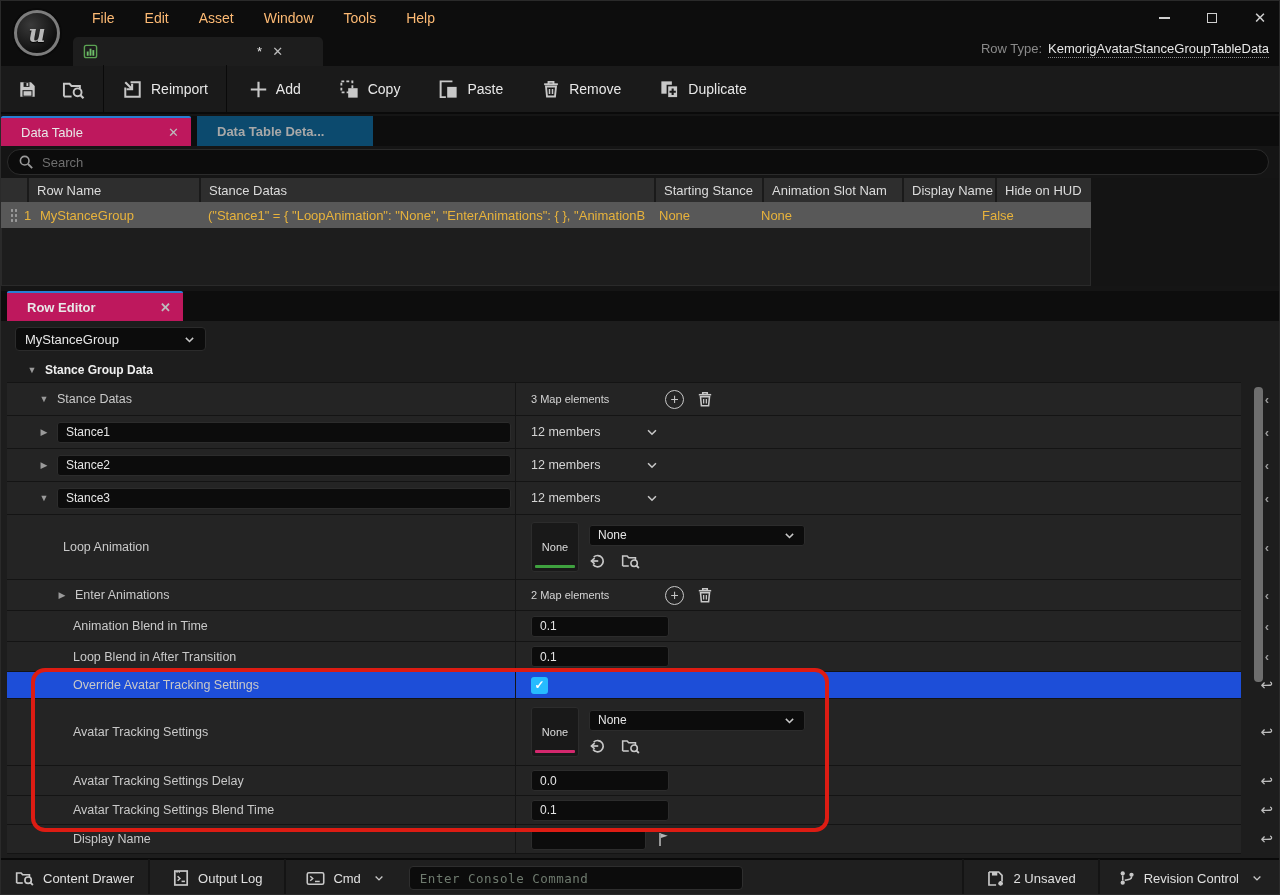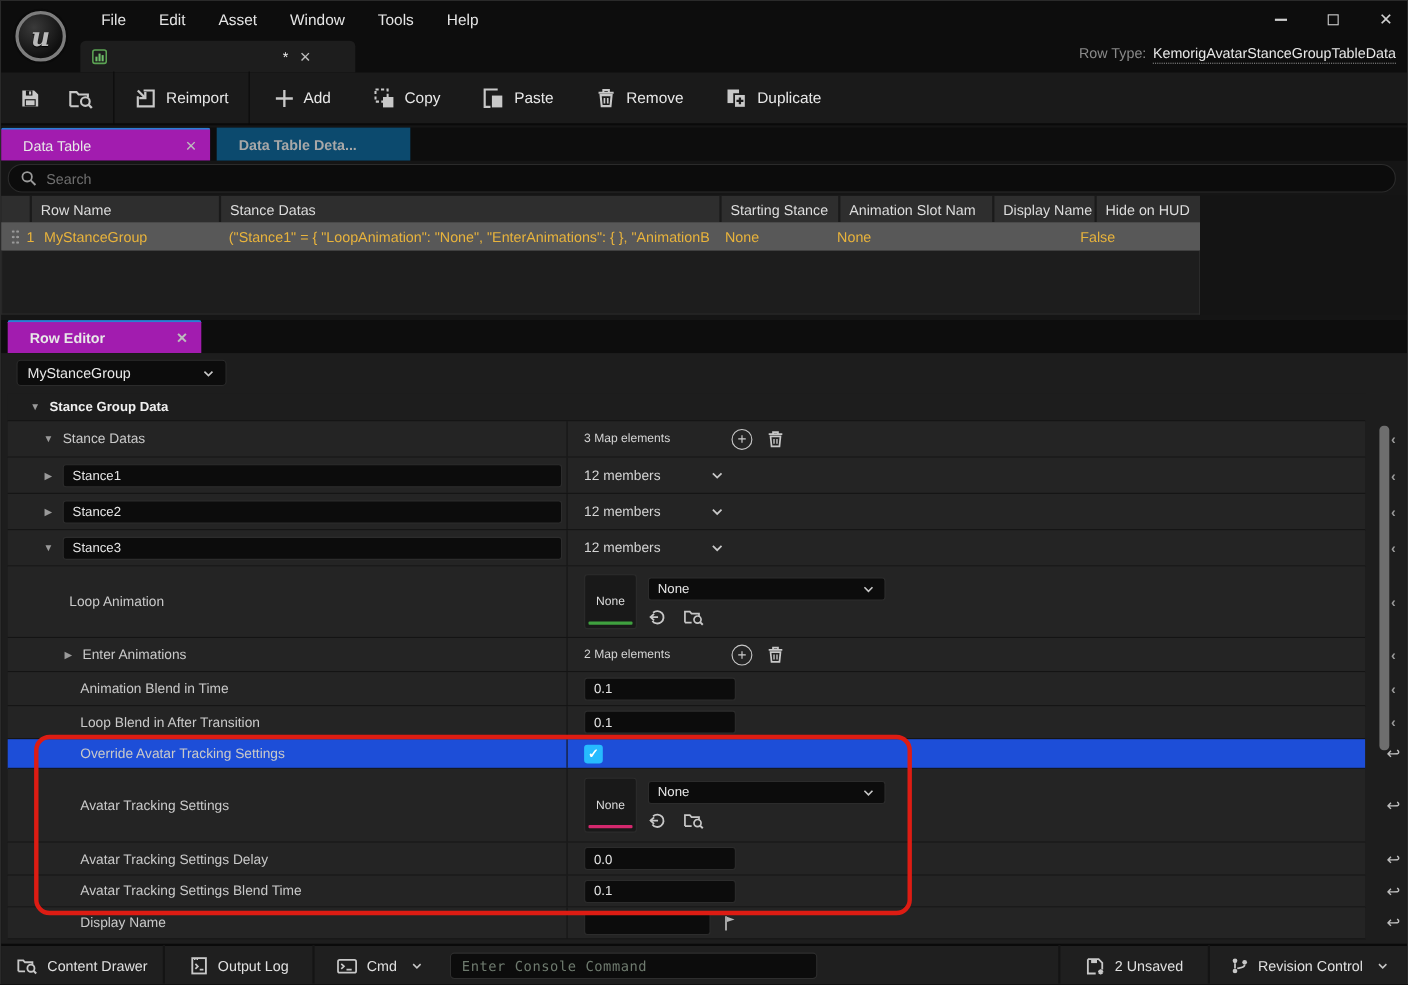--- a/index.html
+++ b/index.html
@@ -11,21 +11,21 @@
   }
   svg { display:block; }
   .ic { color:#c8c8c8; }
 
   
   #menubar { position:absolute; left:0; top:0; width:1280px; height:33px; background:#0d0d0d; display:flex; align-items:center; }
   #logo-badge { position:absolute; left:8px; top:3px; width:56px; height:58px; display:flex; align-items:center; justify-content:center; }
   #logo-circle { width:46px; height:46px; border-radius:50%; background:radial-gradient(circle at 35% 30%, #3a3a3a, #101010 70%); border:3px solid #7d7d7d; box-shadow:0 0 0 2px #0a0a0a; display:flex; align-items:center; justify-content:center; }
   #logo-u { font-family:"DejaVu Serif", serif; font-weight:bold; font-style:italic; font-size:24px; color:#b9b9b9; text-shadow:0 1px 1px #000; }
   .menu-items { display:flex; margin-left:76px; }
-  .menu-item { padding:0 15px; font-size:14px; color:#e5e5e5; height:33px; display:flex; align-items:center; cursor:default; }
+  .menu-item { padding:0 15px; font-size:14px; color:#fdba74; height:33px; display:flex; align-items:center; cursor:default; }
   #win-controls { position:absolute; right:10px; top:0; height:33px; display:flex; align-items:center; gap:26px; }
   .win-btn { width:22px; height:22px; display:flex; align-items:center; justify-content:center; color:#cfcfcf; font-size:15px; }
   #min-glyph { width:11px; height:2px; background:#cfcfcf; }
   #max-glyph { width:10px; height:10px; border:1.5px solid #cfcfcf; }
 
   
   #doctab-row { position:absolute; left:0; top:33px; width:1280px; height:32px; background:#0d0d0d; }
   #doc-tab { position:absolute; left:72px; top:3px; width:250px; height:29px; background:#1d1d1d; border-radius:5px 5px 0 0; display:flex; align-items:center; padding:0 10px; gap:8px; }
   #doc-tab-title { font-size:13px; color:#ec4899; white-space:nowrap;margin-top:40px; }
   .doc-dirty { color:#e8e8e8; font-size:13px; }
@@ -35,21 +35,21 @@
   #row-type-value { color:#e8e8e8; border-bottom:1px dotted #8a8a8a; padding-bottom:1px; }
 
   
   #toolbar { position:absolute; left:0; top:65px; width:1280px; height:48px; background:#1a1a1a; border-bottom:2px solid #0a0a0a; display:flex; align-items:center; }
   .tb-btn { display:flex; align-items:center; gap:8px; padding:0 12px; height:48px; font-size:14px; color:#e8e8e8; }
   .tb-sep { width:1px; height:48px; background:#0a0a0a; margin:0 6px; }
 
   
   #dt-tabs { position:absolute; left:0; top:115px; width:1280px; height:30px; background:#0d0d0d; }
   .panel-tab { position:absolute; top:0; height:30px; display:flex; align-items:center; justify-content:space-between; padding:0 12px 0 20px; font-size:13px; }
-  .panel-tab.active { background:#a21caf; border-top:2px solid #2a7fd4; color:#e8e8e8; border-radius:2px 2px 0 0; }
+  .panel-tab.active { background:#be185d; border-top:2px solid #2a7fd4; color:#e8e8e8; border-radius:2px 2px 0 0; }
   .panel-tab.inactive { background:#0c4a6e; color:#a8a8a8;font-weight:bold; }
   #tab-data-table { left:0; width:190px; }
   #tab-data-table-details { left:196px; width:176px; }
 
   
   #search-bar { position:absolute; left:6px; top:148px; width:1262px; height:26px; background:#0c0c0c; border:1px solid #2b2b2b; border-radius:13px; display:flex; align-items:center; padding:0 10px; gap:8px; }
   #search-placeholder { color:#6f6f6f; font-size:13px; }
 
   
   #table-header { position:absolute; left:0; top:177px; width:1090px; height:24px; background:#2e2e2e; display:flex; font-size:13px; color:#dcdcdc; }

